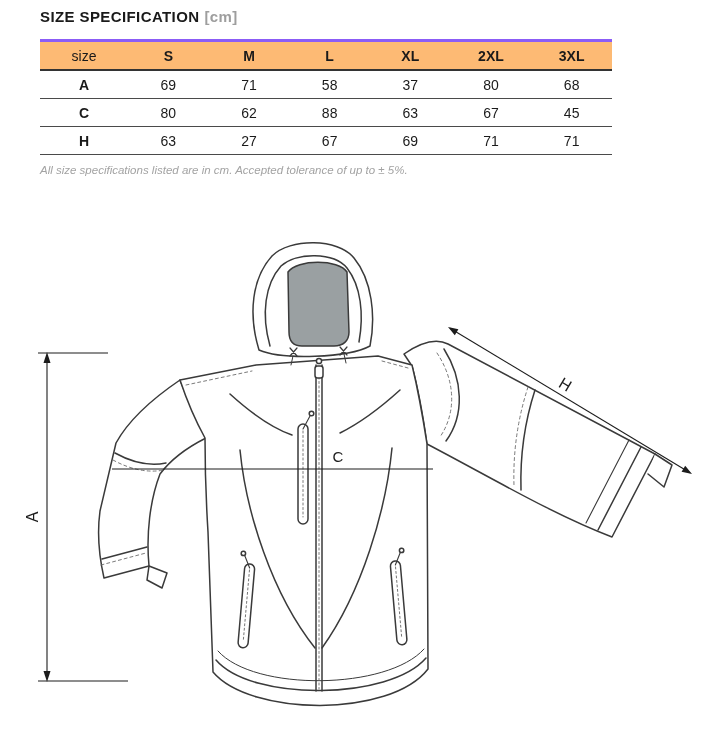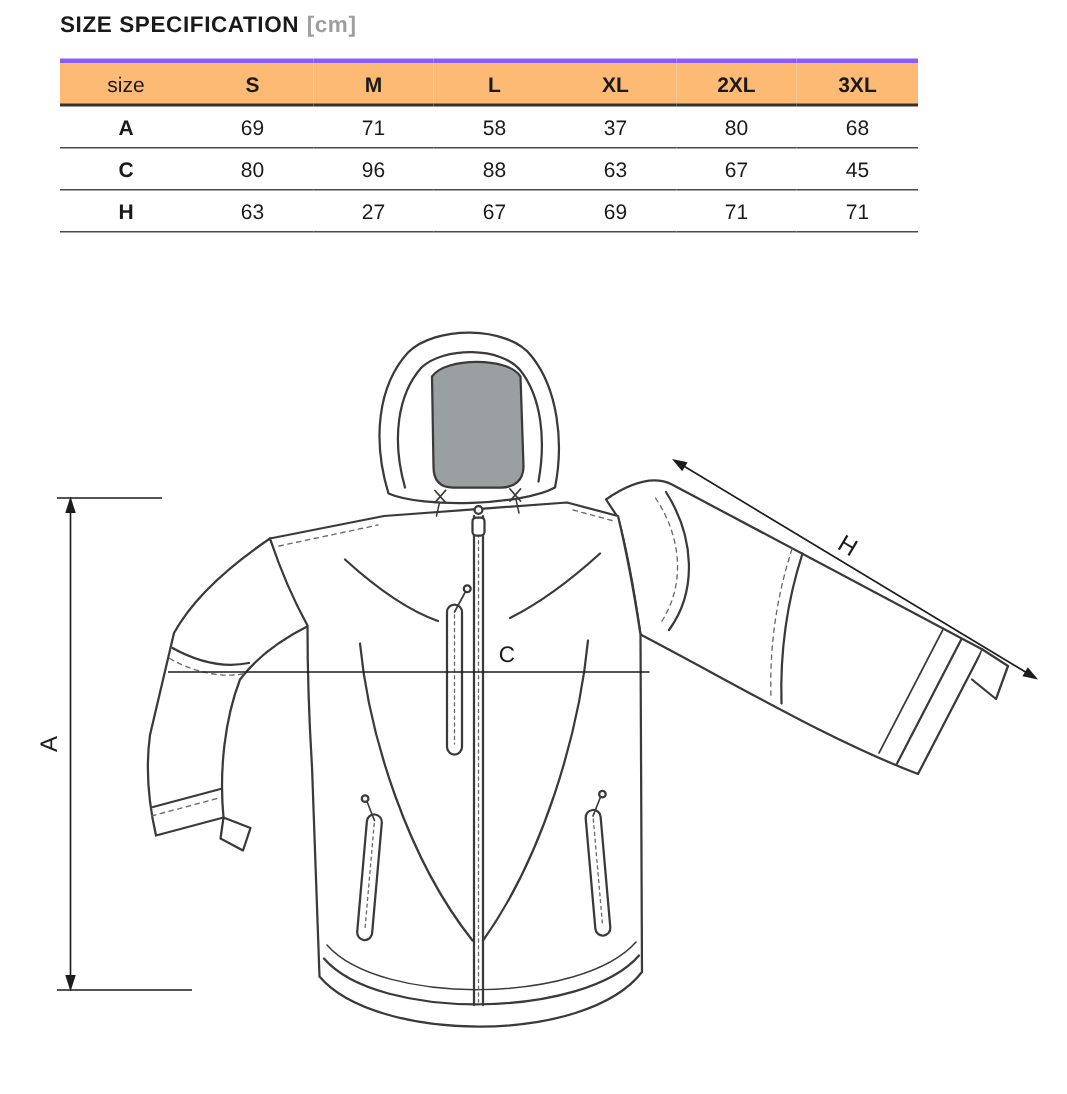--- a/index.html
+++ b/index.html
@@ -64,38 +64,39 @@
         <td>69</td>
         <td>71</td>
         <td>58</td>
         <td>37</td>
         <td>80</td>
         <td>68</td>
       </tr>
       <tr>
         <th>C</th>
         <td>80</td>
-        <td>96</td>
+        <td>62</td>
         <td>88</td>
         <td>63</td>
         <td>67</td>
         <td>45</td>
       </tr>
       <tr>
         <th>H</th>
         <td>63</td>
         <td>27</td>
         <td>67</td>
         <td>69</td>
         <td>71</td>
         <td>71</td>
       </tr>
     </tbody>
   </table>
 
+  <p class="footnote">All size specifications listed are in cm. Accepted tolerance of up to ± 5%.</p>
 </div>
 
 <div class="diagram">
   <svg width="711" height="540" viewBox="0 0 711 540" xmlns="http://www.w3.org/2000/svg">
 
     <g class="art">
       <path class="fillw" d="M 404,152 C 420,141 436,136 448,142 L 655,252 L 612,335 C 552,312 492,276 427,242 C 423,214 418,186 412,164 Z"></path>
       <path class="fillw" d="M 655,252 L 672,263 L 664,285 L 648,272"></path>
       <path d="M 641,245 L 598,328"></path>
       <path d="M 629,238 L 586,321" stroke-width="1.1"></path>

